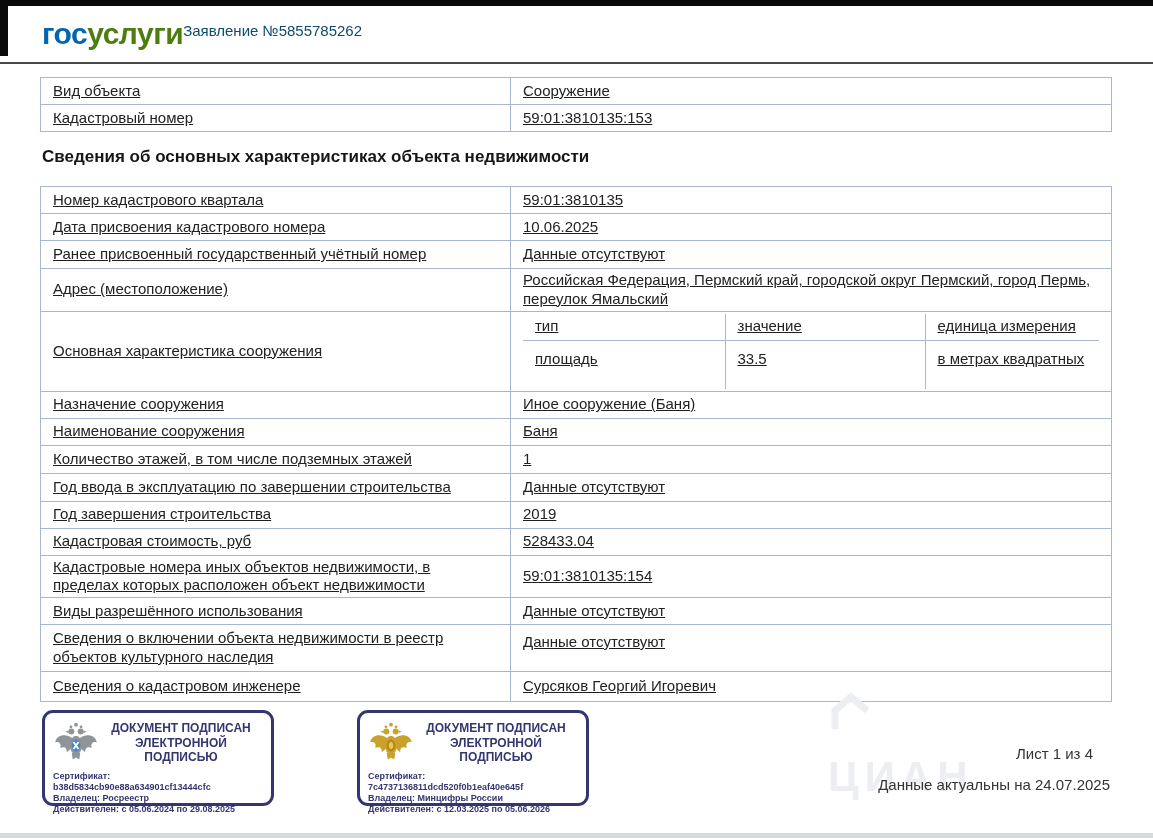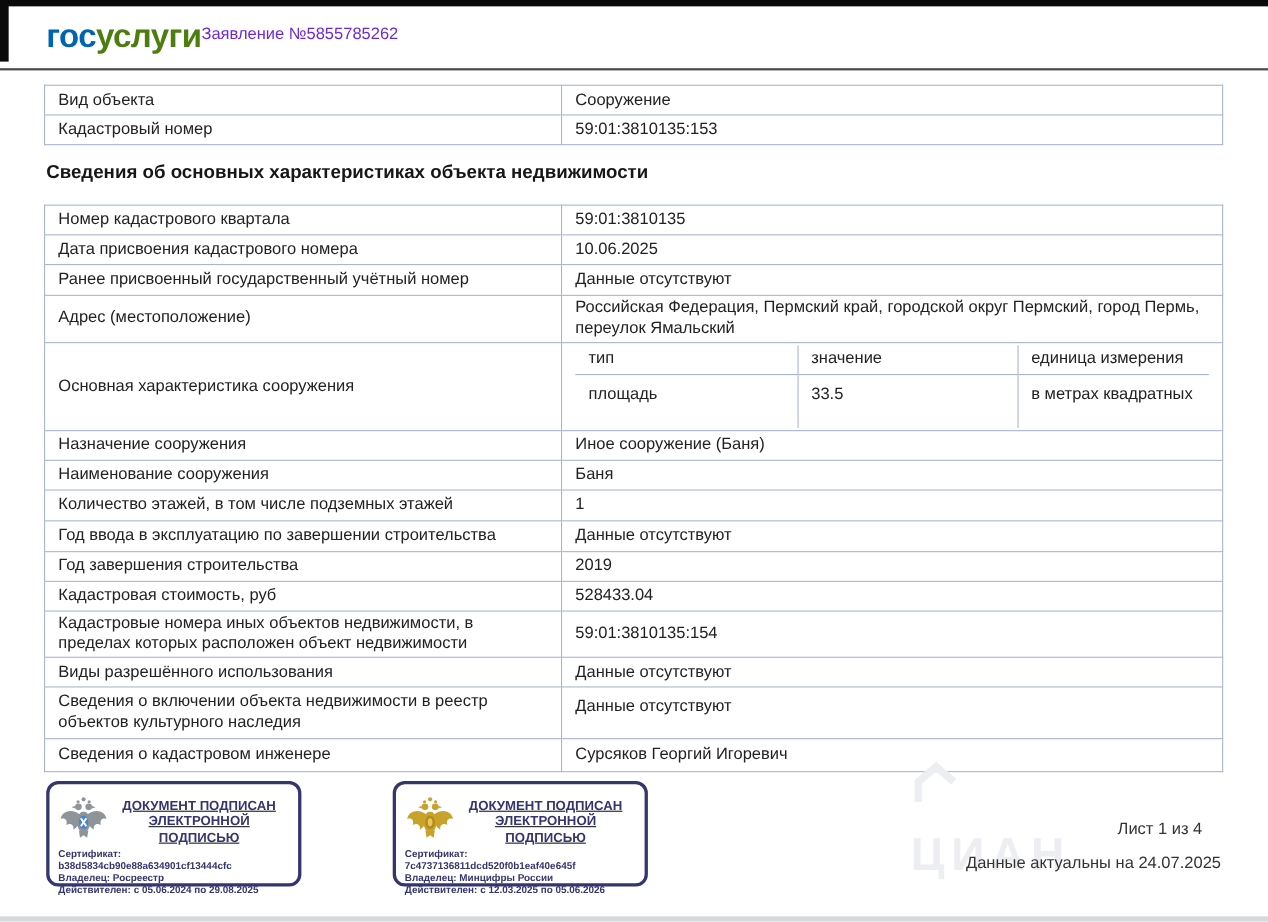--- a/index.html
+++ b/index.html
@@ -18,46 +18,46 @@
   .edge-bottom{position:absolute;bottom:0;left:0;width:100%;height:5px;background:#d7dadd;}
 
   
   .header{position:absolute;top:6px;left:8px;right:0;height:55px;display:flex;align-items:center;background:#fff;}
   .logo{margin-left:34px;font-size:30px;font-weight:bold;letter-spacing:-0.5px;white-space:nowrap;}
   .logo .p1{color:#0065b1;}
   .logo .p2{color:#4d7c0f;}
   .header-center{flex:1;text-align:center;padding:0 10px;}
   .doc-title{font-size:19px;font-weight:bold;color:#1c1c1c;line-height:1.2;}
   .doc-subtitle{font-size:14px;color:#2a2a2a;margin-top:5px;}
-  .application{margin-right:40px;font-size:15px;color:#6d28d9;white-space:nowrap;align-self:flex-start;margin-top:16px;}
+  .application{margin-right:40px;font-size:15px;color:#0c4a6e;white-space:nowrap;align-self:flex-start;margin-top:16px;}
   .header-sep{position:absolute;top:62px;left:0;width:100%;height:2px;background:#4a4a4a;}
 
   
-  table.doc{border-collapse:collapse;table-layout:fixed;position:absolute;left:40px;width:1072px;background:#fff;}
+  table.doc{border-collapse:collapse;table-layout:fixed;position:absolute;left:40px;width:1072px;background:#fff;text-decoration:underline;}
   table.doc td{border:1px solid #a9b6d2;font-size:15px;color:#222;padding:2px 12px;vertical-align:middle;line-height:1.25;overflow:hidden;}
   .obj-table{top:77px;}
   .obj-table tr{height:27px;}
   .main-table{top:186px;}
   .r27{height:27px;} .r28{height:28px;} .r40{height:40px;} .r34{height:34px;} .r47{height:47px;border-radius:13px;} .r30{height:30px;}
   td.nested-cell{padding:0;vertical-align:top;}
   table.nested{border-collapse:collapse;table-layout:fixed;width:100%;}
   table.nested td{border:none;border-left:1px solid #a9b6d2;padding:2px 12px;}
   table.nested td:first-child{border-left:none;margin-top:12px;}
   table.nested tr.nh{height:27px;}
   table.nested tr.nh td{border-bottom:1px solid #a9b6d2;}
   table.nested tr.nd{height:48px;}
   table.nested tr.nd td{vertical-align:top;padding-top:9px;}
 
   .section-title{position:absolute;left:42px;top:147px;font-size:17px;font-weight:bold;color:#161616;}
 
   
   .stamp{position:absolute;top:710px;width:232px;height:96px;border:3px solid #34366f;border-radius:11px;background:#fff;box-sizing:border-box;}
   .stamp-0{left:42px;}
   .stamp-1{left:357px;}
-  .stamp-top{display:flex;align-items:flex-end;padding:5px 8px 0 8px;height:50px;text-decoration:underline;}
+  .stamp-top{display:flex;align-items:center;padding:5px 8px 0 8px;height:50px;}
   .emblem{width:46px;height:46px;flex:0 0 auto;}
   .stamp-title{flex:1;text-align:center;font-weight:bold;font-size:12px;line-height:1.2;color:#34366f;padding:0 2px;}
   .stamp-lines{padding:3px 8px 0 8px;font-size:9px;font-weight:bold;color:#34366f;line-height:11px;}
 
   
   .footer{position:absolute;right:43px;top:745px;text-align:right;font-size:15px;color:#333;}
   .footer .sheet{margin-bottom:14px;padding-right:17px;}
 
   
   .watermark{position:absolute;left:828px;top:690px;display:flex;gap:17px;color:#eceef1;font-size:42px;font-weight:bold;letter-spacing:6px;user-select:none;flex-direction:column;}

